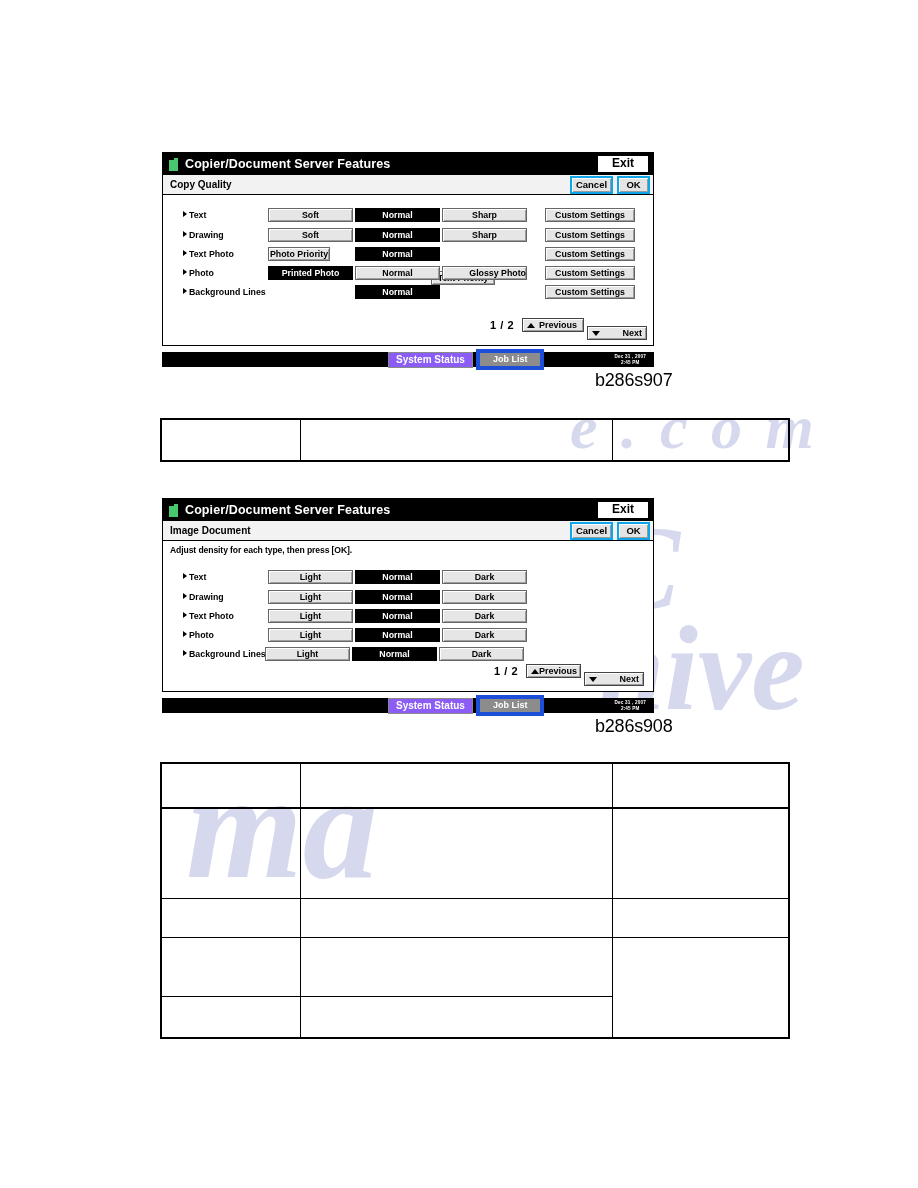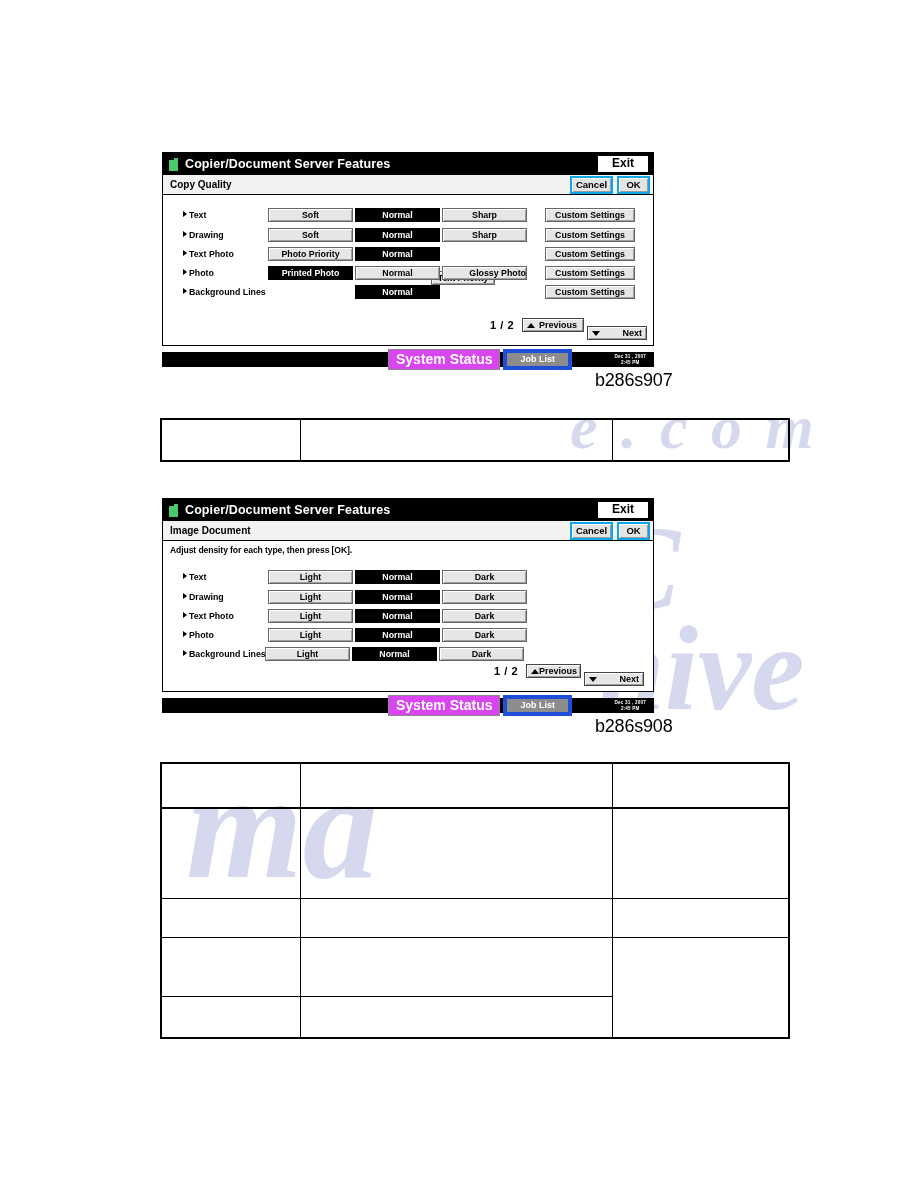--- a/index.html
+++ b/index.html
@@ -222,24 +222,24 @@
 
   
   .statusbar {
     position: absolute;
     background: #000000;
     display: flex;
     align-items: center;
     box-sizing: border-box;
   }
   .sys-btn {
-    font-size: 14px;
+    font-size: 10px;
     font-weight: bold;
     color: #ffffff;
-    background: #d946ef;
+    background: #8b5cf6;
     border: 1px solid #8a8a8a;
     padding: 1px 7px 2px 7px;
     box-sizing: border-box;
   }
   .job-btn {
     font-size: 9px;
     font-weight: bold;
     color: #ffffff;
     background: #8c8c8c;
     border: 4px solid #1d4ed8;
@@ -330,21 +330,21 @@
         <span class="btn off" style="left:105px; width:85px;">Soft</span>
         <span class="btn on" style="left:192px; width:85px;">Normal</span>
         <span class="btn off" style="left:279px; width:85px;">Sharp</span>
         <span class="btn off" style="left:382px; width:90px;">Custom Settings</span>
       </div>
 
       <div class="row" style="top:52px;">
         <span class="row-label" style="left:20px;">
           <span class="tri"></span><span>Text Photo</span>
         </span>
-        <span class="btn off" style="left:105px; width:85px;">Photo Priority</span>
+        <span class="btn off" style="left:105px; width:62px;">Photo Priority</span>
         <span class="btn on" style="left:192px; width:85px;">Normal</span>
         <span class="btn off" style="left:268px; width:64px;margin-top:24px;">Text Priority</span>
         <span class="btn off" style="left:382px; width:90px;">Custom Settings</span>
       </div>
 
       <div class="row" style="top:71px;">
         <span class="row-label" style="left:20px;">
           <span class="tri"></span><span>Photo</span>
         </span>
         <span class="btn on" style="left:105px; width:85px;">Printed Photo</span>

